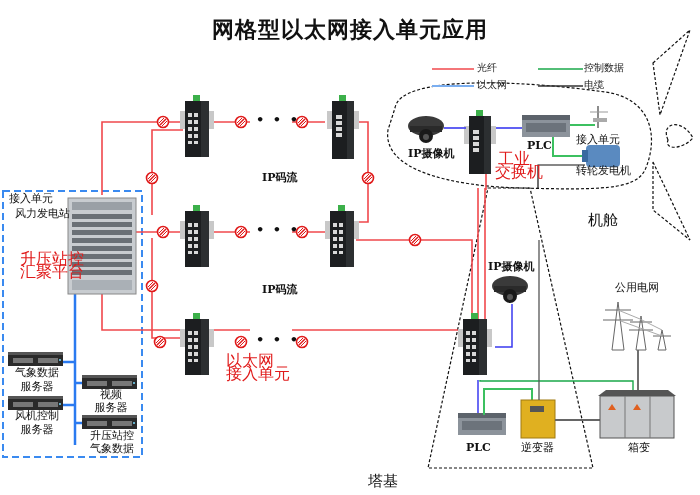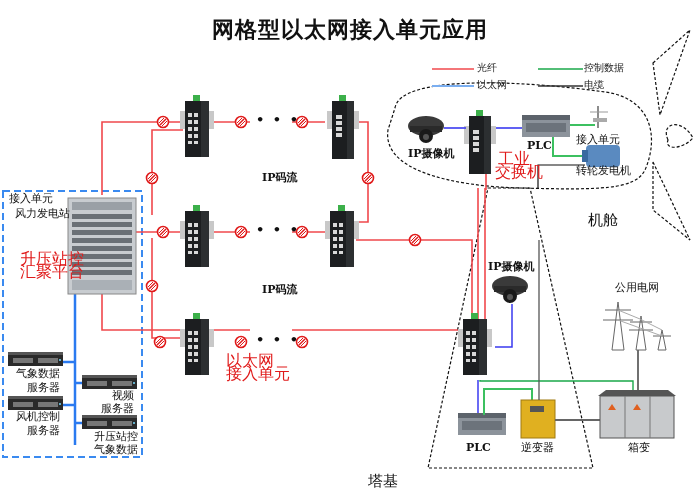--- a/index.html
+++ b/index.html
@@ -5,21 +5,21 @@
   html,body{margin:0;padding:0;background:#ffffff;}
   body{width:700px;height:495px;position:relative;overflow:hidden;font-family:"DejaVu Sans",sans-serif;}
   #stage{position:absolute;left:0;top:0;width:700px;height:495px;}
   .lbl{position:absolute;white-space:nowrap;color:#111;line-height:1.15;}
   .title{left:0;width:700px;top:17px;text-align:center;font-size:22px;font-weight:bold;letter-spacing:1px;}
   .legend{font-size:10px;color:#222;}
   .red{color:#e01a1a;font-family:"DejaVu Serif",serif;font-size:16px;font-weight:normal;text-align:center;}
   .ser{font-family:"DejaVu Serif",serif;}
   .small{font-size:11px;}
   .big{font-size:15px;margin-top:16px;}
-  .center{text-align:right;font-family:Liberation Serif, serif;}
+  .center{text-align:center;}
   .bold{font-weight:bold;}
 </style>
 </head>
 <body>
 
 <div id="stage">
 <svg width="700" height="495" viewBox="0 0 700 495" style="position:absolute;left:0;top:0">
   <defs>
     <g id="sw">
       <rect x="0" y="8" width="24" height="56" fill="#1c1e20"></rect>

